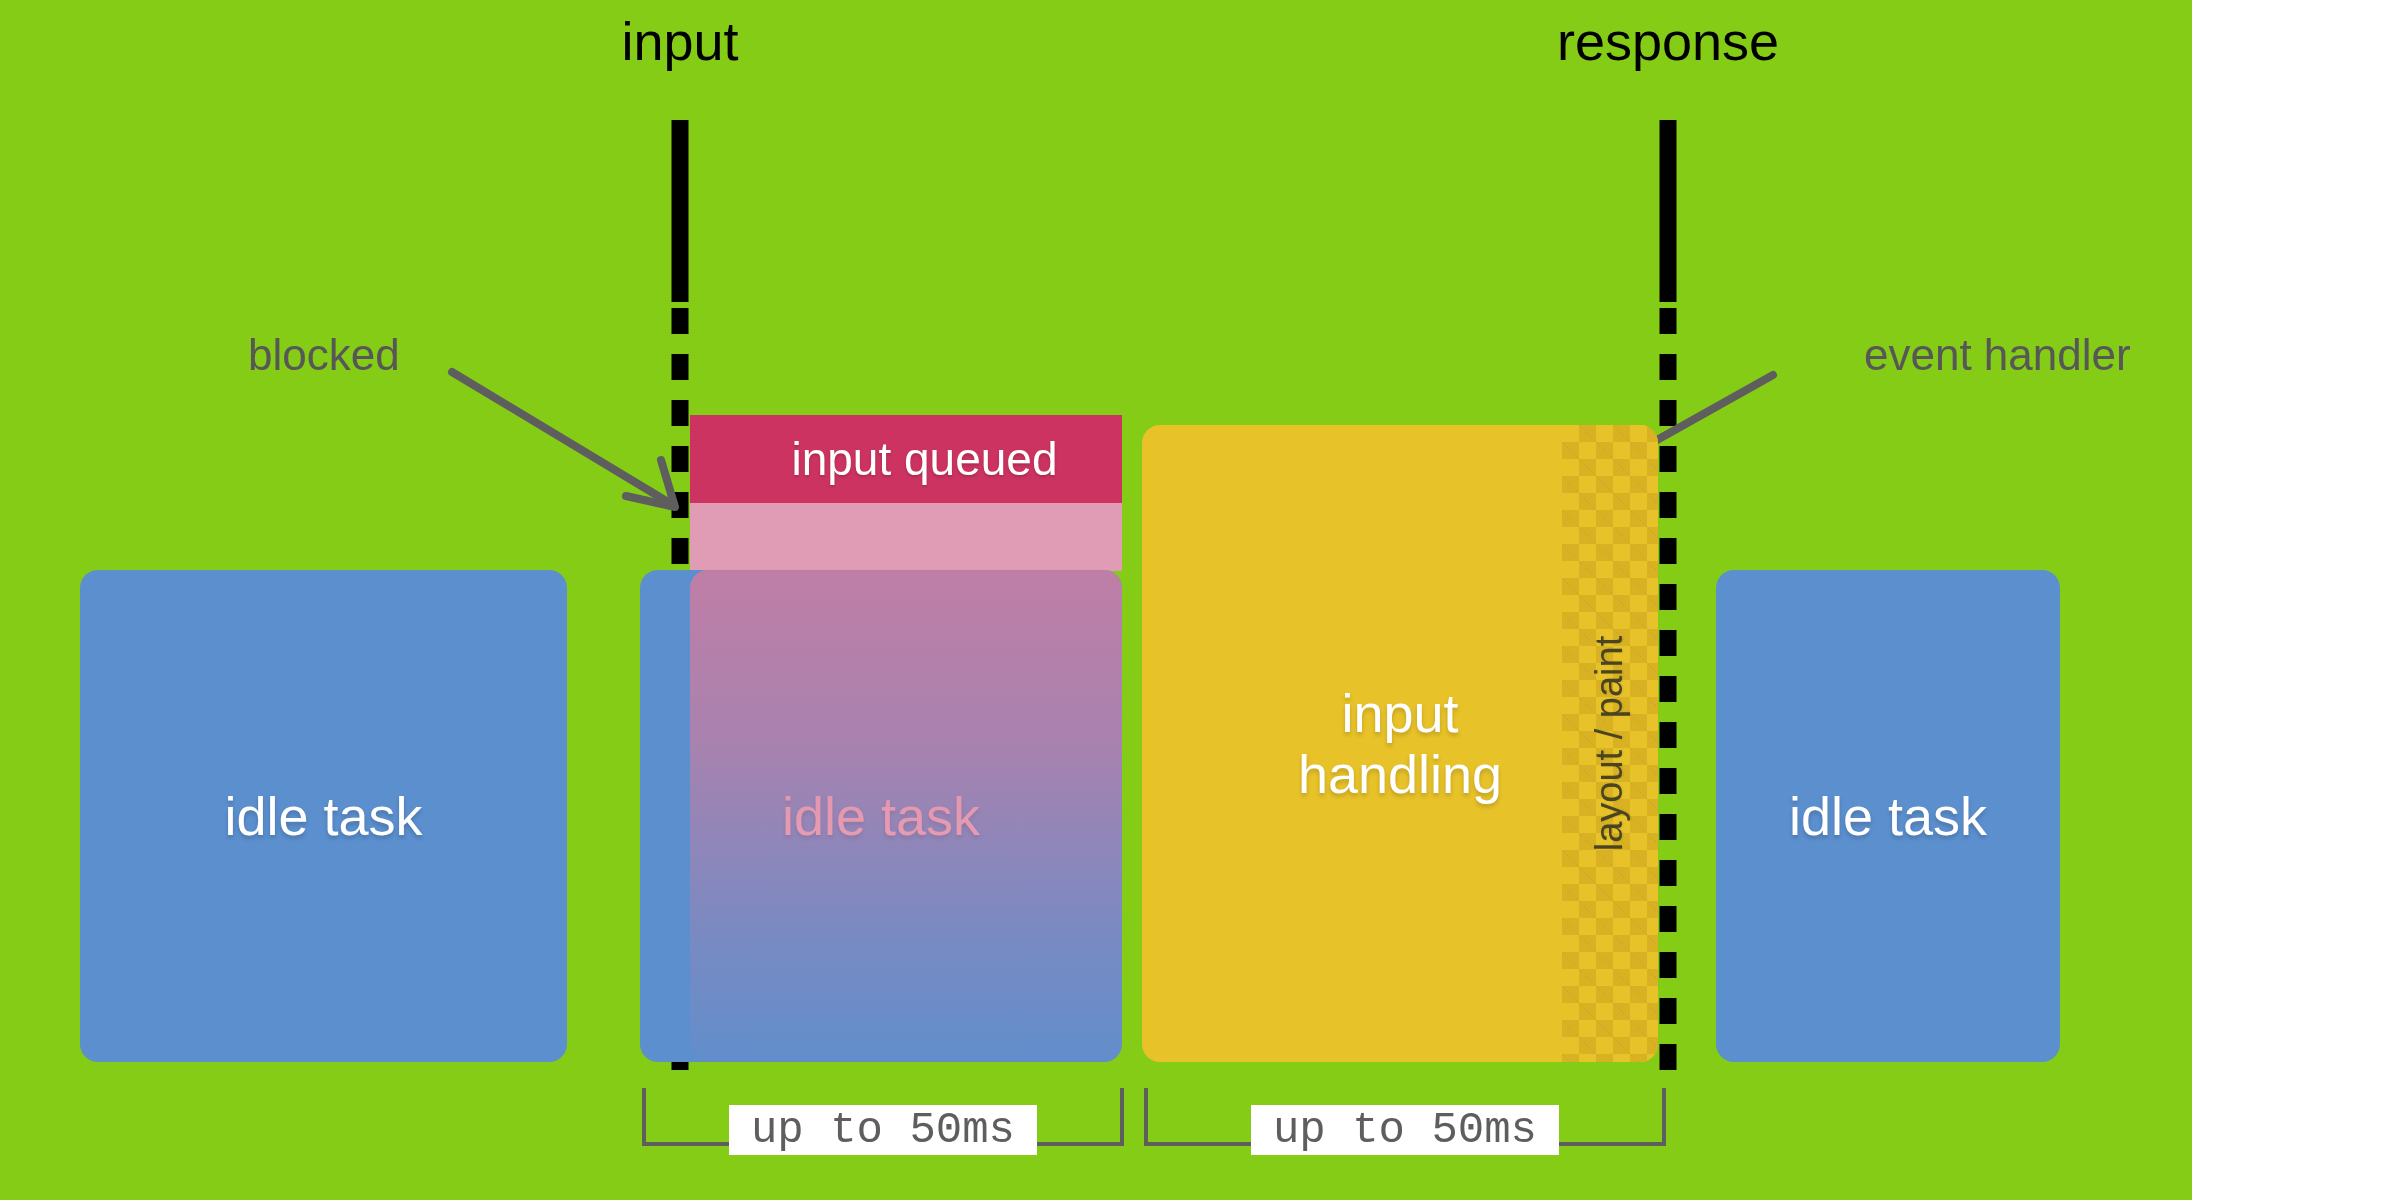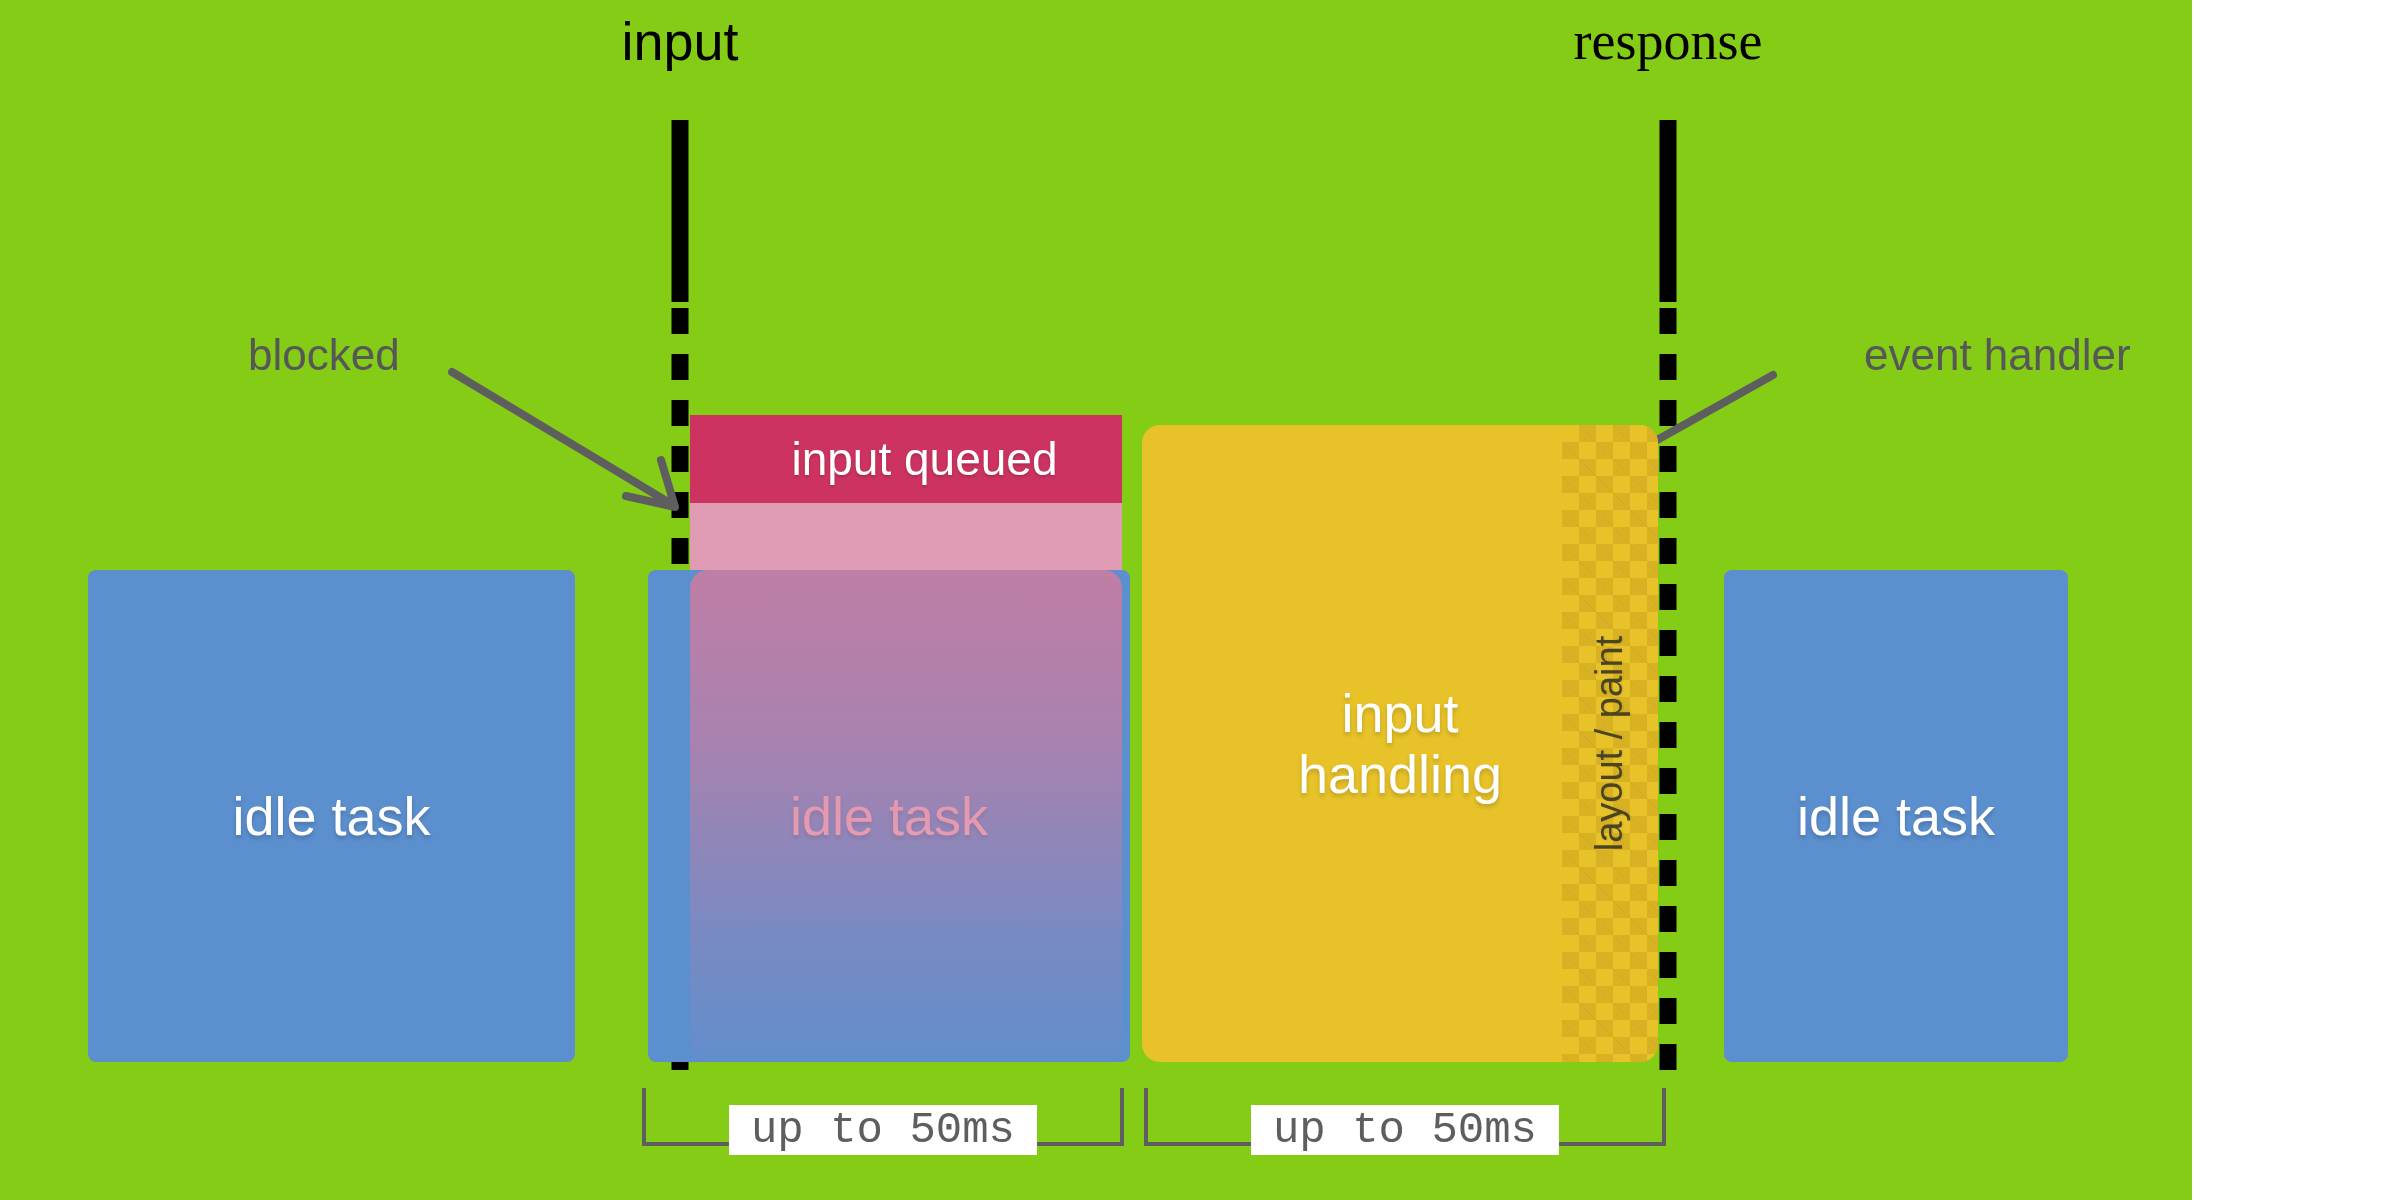--- a/index.html
+++ b/index.html
@@ -66,25 +66,24 @@
     font-size: 46px;
     padding: 0 22px;
     background: #c325e0;
     text-shadow: 0 2px 3px rgba(0,0,0,0.18);
   }
 
   
   .task-block {
     position: absolute;
     background: #5b8fce;
-    border-radius: 8px;
-    display: flex;
-    align-items: center;
-    justify-content: center;
-    margin-left: 8px;
+    border-radius: 18px;
+    display: flex;
+    align-items: center;
+    justify-content: center;
   }
   .task-label {
     color: #ffffff;
     font-size: 54px;
     text-shadow: 0 3px 4px rgba(0,0,0,0.18);
   }
   .task-label.muted {
     color: #f0b5c4;
   }
 
@@ -198,21 +197,21 @@
     white-space: nowrap;
   }
 </style>
 </head>
 <body>
 
 <div id="stage">
 
   <div class="marker-label" style="left:680px; top:10px;">input</div>
 
-  <div class="marker-label" style="left:1668px; top:10px;font-family:Liberation Serif, serif;">response</div>
+  <div class="marker-label" style="left:1668px; top:10px;">response</div>
 
   <div class="marker-line" style="left:680px; top:120px; height:182px;"></div>
 
   <div class="marker-line" style="left:1668px; top:120px; height:182px;"></div>
 
   <div class="dashed-line" style="left:680px; top:308px; height:762px;"></div>
 
   <div class="dashed-line" style="left:1668px; top:308px; height:762px;"></div>
 
 

